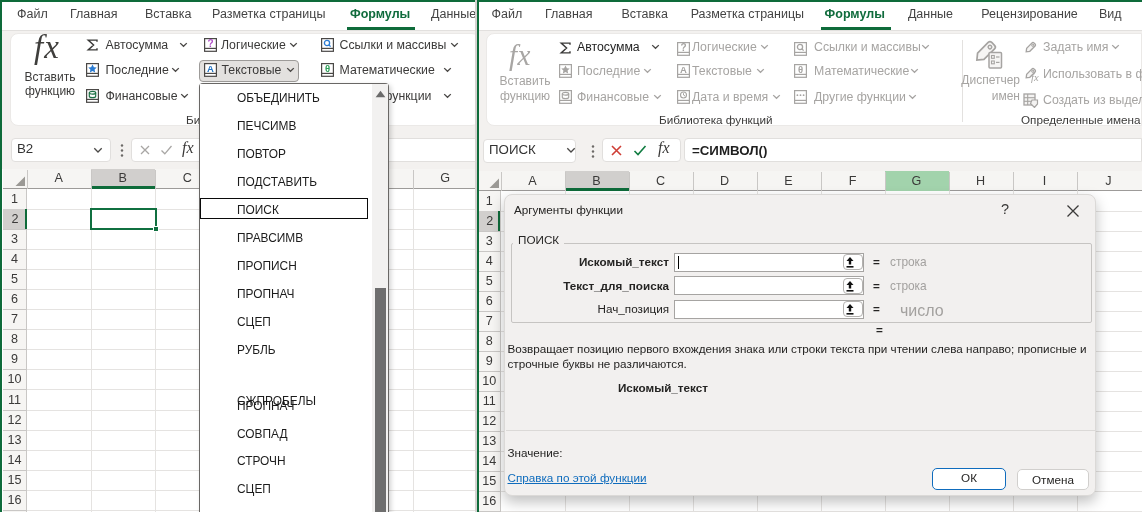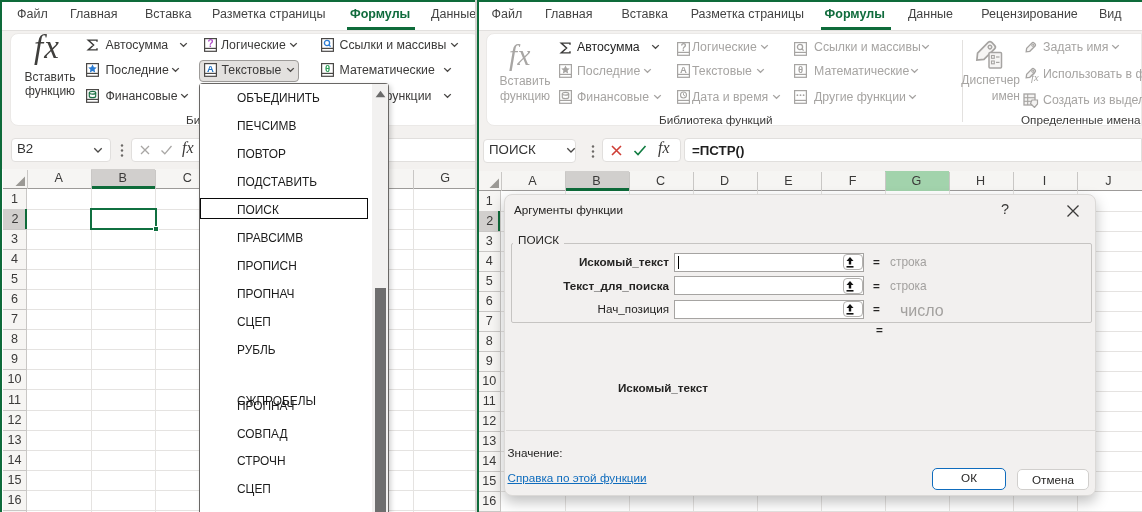--- a/index.html
+++ b/index.html
@@ -442,21 +442,21 @@
         <path d="M2 2 L11 11 M11 2 L2 11" stroke="#cf3e36" stroke-width="1.6"></path>
       </svg>
     </div>
   <div class="abs" style="left:156px;top:144px;">
       <svg width="14" height="13" viewBox="0 0 14 13">
         <path d="M1.5 7 L5 10.5 L12.5 2" fill="none" stroke="#107c41" stroke-width="1.6"></path>
       </svg>
     </div>
   <div class="abs" style="left:181px;top:139px;font-family:'Liberation Serif',serif;font-style:italic;font-size:16px;color:#3b3a39;">fx</div>
 
-  <div class="abs" style="left:215px;top:143px;font-size:13.3px;font-weight:bold;color:#1f1f1f;">=ПСТР()</div>
+  <div class="abs" style="left:215px;top:143px;font-size:13.3px;font-weight:bold;color:#1f1f1f;">=СИМВОЛ()</div>
 
   <div class="abs" style="left:2px;top:171px;width:663px;height:20px;background:#f6f5f3;border-bottom:1px solid #9d9b99;"></div>
   <div class="abs" style="left:87.5px;top:171px;width:64px;height:17.5px;background:#d1cfcd;"></div>
   <div class="abs" style="left:87.5px;top:188.4px;width:64px;height:2.6px;background:#0e6b3a;"></div>
   <div class="abs" style="left:407.5px;top:171px;width:64px;height:20px;background:#a2d3ac;"></div>
   <div class="abs" style="left:2px;top:171px;width:663px;height:20px;">
     <div class="colhdr" style="left:21.5px;width:64px;line-height:20px;">A</div>
     <div class="colhdr" style="left:85.5px;width:64px;line-height:20px;">B</div>
     <div class="colhdr" style="left:149.5px;width:64px;line-height:20px;">C</div>
     <div class="colhdr" style="left:213.5px;width:64px;line-height:20px;">D</div>
@@ -586,20 +586,21 @@
       <svg width="12" height="13" viewBox="0 0 12 13" style="margin-top:1px;">
         <path d="M6 1 L9.5 5 L7.2 5 L7.2 8.5 L4.8 8.5 L4.8 5 L2.5 5 Z" fill="#111"></path>
         <line x1="2.5" y1="10.8" x2="9.5" y2="10.8" stroke="#111" stroke-width="1.6"></line>
       </svg>
     </div>
   <div class="abs" style="left:368px;top:107.5px;font-size:11.7px;font-weight:bold;color:#252423;">=</div>
   <div class="abs" style="left:395px;top:107.5px;font-size:16px;color:#a3a19f;">число</div>
 
   <div class="abs" style="left:371px;top:128.5px;font-size:11.7px;font-weight:bold;color:#252423;">=</div>
 
+  <div class="abs" style="left:2.5px;top:146px;font-size:11.7px;line-height:15.8px;color:#252423;white-space:nowrap;">Возвращает позицию первого вхождения знака или строки текста при чтении слева направо; прописные и<br>строчные буквы не различаются.</div>
 
   <div class="abs" style="left:20px;top:186px;width:183px;text-align:right;font-size:11.7px;font-weight:bold;color:#252423;">Искомый_текст</div>
 
   <div class="abs" style="left:1px;top:235.5px;width:590px;height:1px;background:#dbd9d7;"></div>
   <div class="abs" style="left:2.5px;top:251px;font-size:11.7px;color:#252423;">Значение:</div>
   <div class="abs" style="left:2.5px;top:276.5px;font-size:11.7px;color:#0f6cbd;text-decoration:underline;">Справка по этой функции</div>
   <div class="abs" style="left:427px;top:273.5px;width:74px;height:21.5px;background:#fff;border:1.5px solid #0f6cbd;border-radius:5px;text-align:center;font-size:11.7px;line-height:18.5px;color:#252423;">ОК</div>
   <div class="abs" style="left:512px;top:274px;width:72px;height:21px;background:#fff;border:1px solid #d1cfcd;border-radius:5px;text-align:center;font-size:11.7px;line-height:19px;color:#252423;">Отмена</div>
 </div>
 

